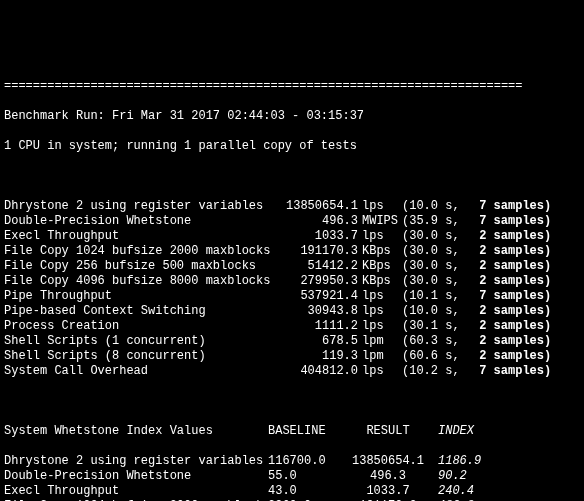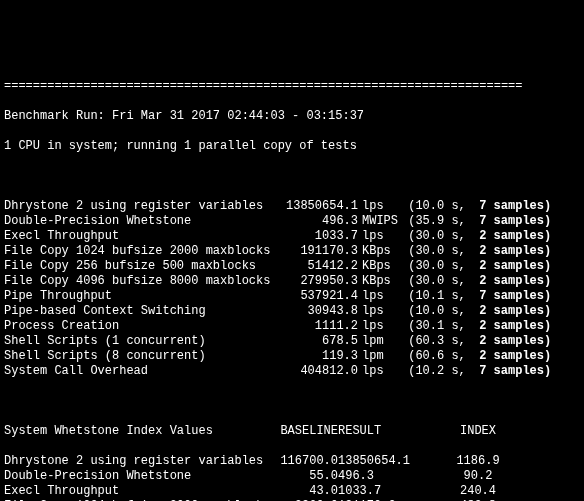--- a/index.html
+++ b/index.html
@@ -12,26 +12,26 @@
       width: 584px;
       line-height: 1.25;
       white-space: pre;
     }
     .sep {
       letter-spacing: 0;
     }
     .test-name { width: 264px; display: inline-block; }
     .val1 { width: 90px; text-align: right; display: inline-block; }
     .unit { width: 40px; display: inline-block; padding-left: 4px; }
-    .time { width: 70px; text-align: center; display: inline-block; }
+    .time { width: 70px; text-align: left; display: inline-block; }
     .samples { display: inline-block; padding-left: 0; font-weight: bold; }
     .idx-name { width: 264px; display: inline-block; }
-    .baseline { width: 70px; text-align: right; display: inline-block; }
-    .result { width: 100px; text-align: left; display: inline-block; }
-    .index { width: 80px; text-align: center; display: inline-block; }
+    .baseline { width: 70px; text-align: left; display: inline-block; }
+    .result { width: 100px; text-align: center; display: inline-block; }
+    .index { width: 80px; text-align: left; display: inline-block; font-style: italic; }
   </style>
 </head>
 <body>
 
 
 
 <div>
 <div class="sep">========================================================================</div>
 <div>Benchmark Run: Fri Mar 31 2017 02:44:03 - 03:15:37</div>
 <div>1 CPU in system; running 1 parallel copy of tests</div>

